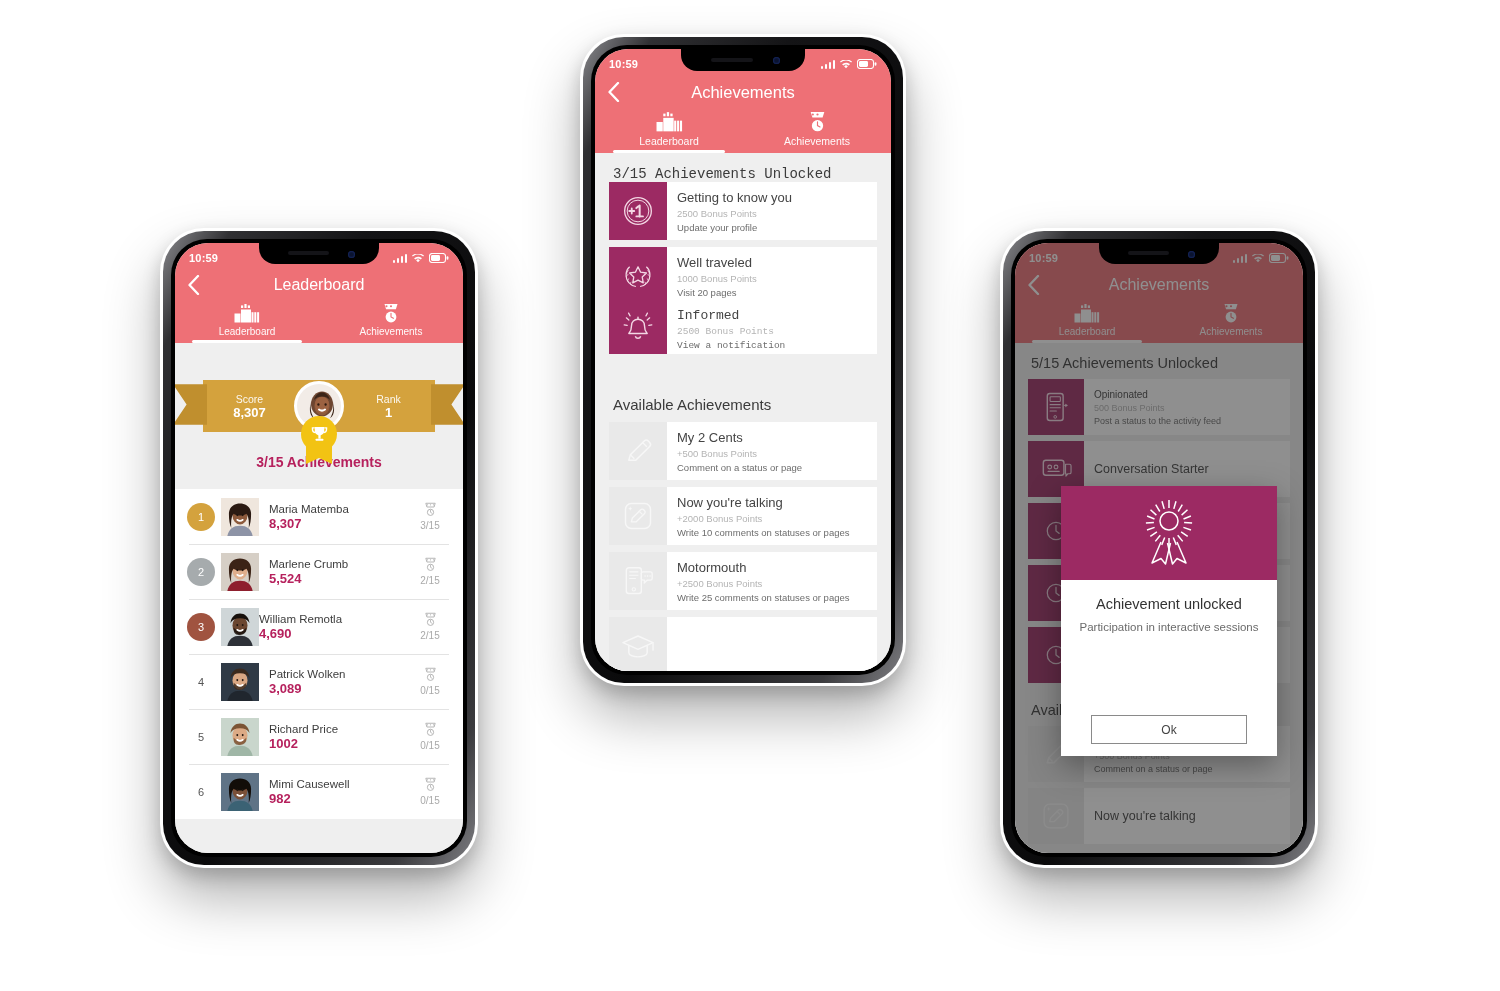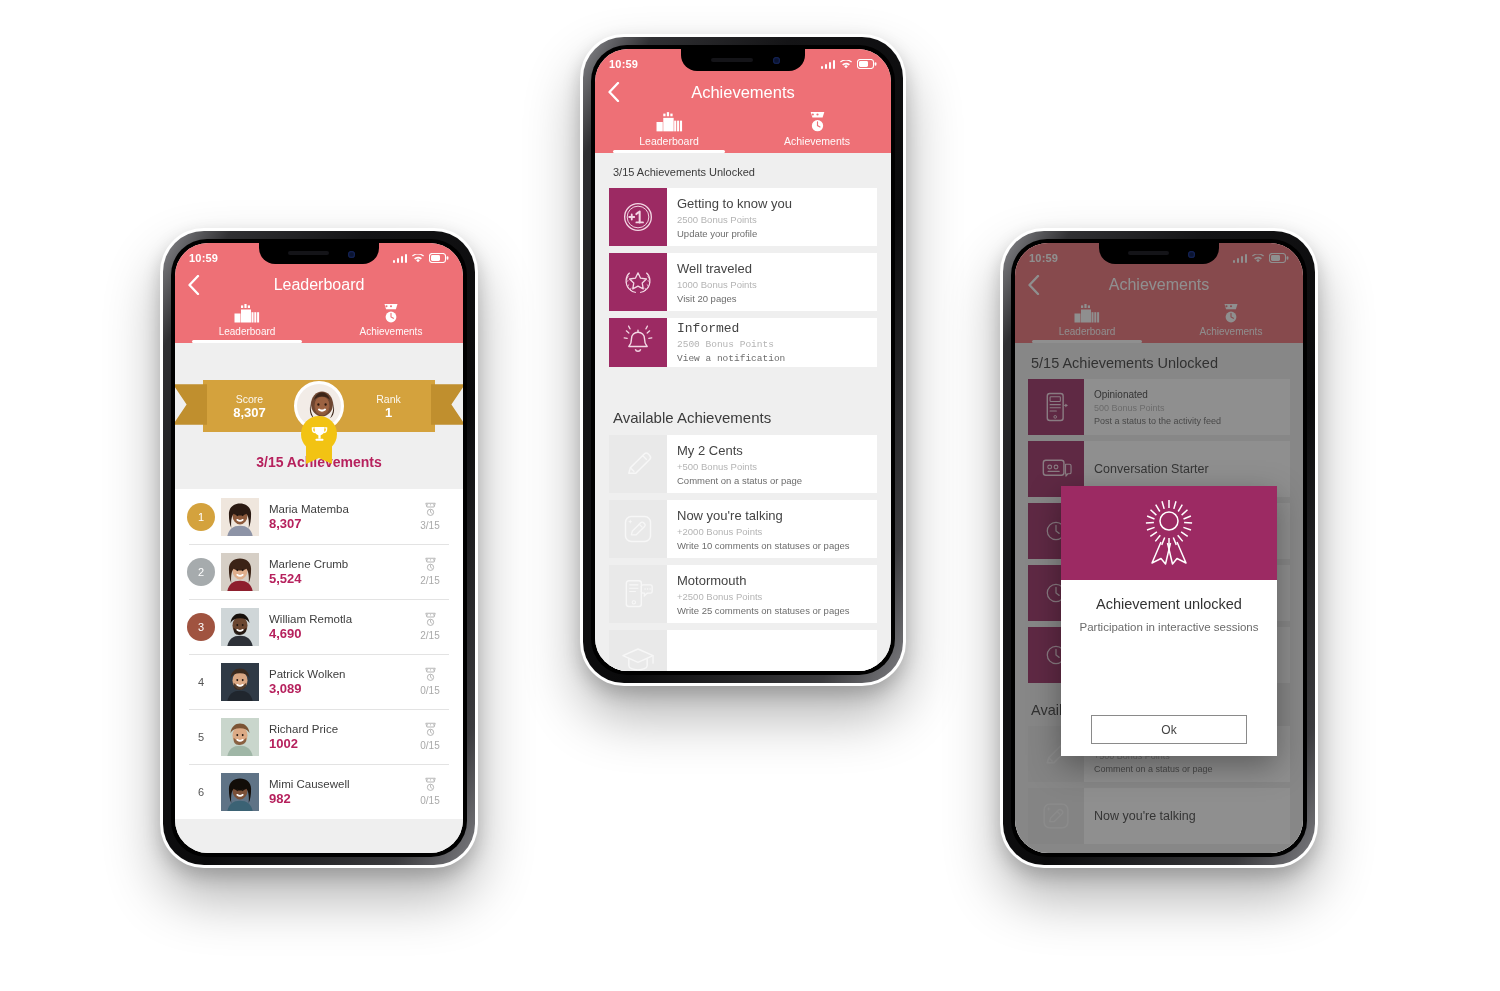--- a/index.html
+++ b/index.html
@@ -349,21 +349,21 @@
     <div class="thumb" style="width:38px;height:38px;margin-left:6px;"><svg viewBox="0 0 48 48" width="38" height="38" preserveAspectRatio="xMidYMid slice">
     <rect width="48" height="48" fill="#cfd6d8"></rect>
     <path d="M8 48c2-9 7-13 16-13s14 4 16 13z" fill="#2d3138"></path>
     <ellipse cx="24" cy="22" rx="9.5" ry="11.5" fill="#6b4630"></ellipse>
     <path d="M12 19c1-8 6-12 12-12s11 4 12 12c-2-4-6-6-12-6s-10 2-12 6z" fill="#17100c"></path>
     <path d="M16 25q8 9 16 0 1 8-8 9t-8-9z" fill="#17100c" opacity=".85"></path>
     <ellipse cx="20.6" cy="21.5" rx="1.2" ry="1.4" fill="#221610"></ellipse>
     <ellipse cx="27.4" cy="21.5" rx="1.2" ry="1.4" fill="#221610"></ellipse>
     <path d="M20.5 27.5q3.5 2.6 7 0" stroke="#fff" stroke-width="2.1" fill="none" stroke-linecap="round"></path>
   </svg></div>
-    <div class="who" style="margin-left:10px;">
+    <div class="who" style="">
       <div class="nm" style="font-size:11.5px;">William Remotla</div>
       <div class="sc" style="font-size:13px;margin-top:1px;">4,690</div>
     </div>
     <div class="badgecell" style="width:42px;">
       <div style="line-height:0;"><svg width="15" height="15" viewBox="0 0 48 48">
                       <path d="M9 4h30l-3.5 12H12.5z" fill="none" stroke="#b2b2b2" stroke-width="3"></path>
                       <circle cx="14.5" cy="9" r="2" fill="#b2b2b2"></circle>
                       <circle cx="24" cy="9" r="2" fill="#b2b2b2"></circle>
                       <circle cx="33.5" cy="9" r="2" fill="#b2b2b2"></circle>
                       <circle cx="24" cy="33" r="10" fill="none" stroke="#b2b2b2" stroke-width="3"></circle>
@@ -537,39 +537,39 @@
                     <circle cx="11" cy="13" r="5.4" fill="#fff"></circle>
                     <path d="M11 9.3v3.6l2.4 1.4" stroke="#ee7076" stroke-width="1.1" fill="none" stroke-linecap="round"></path>
                   </svg>
               </span>
               <span class="tlabel" style="font-size:10.5px;margin-top:3px;">Achievements</span>
             </div>
           </div>
         </div>
 
         <div class="content" style="top:104px;">
-          <div class="secthead" style="font-size:11px;padding:13px 0 10px 18px;">3/15 Achievements Unlocked</div>
+          <div class="secthead" style="font-size:14px;padding:13px 0 0 18px;font-family:Liberation Mono, monospace;">3/15 Achievements Unlocked</div>
           <div style="padding:0 14px;">
               <div class="card" style="height: 58px; margin-bottom: 7px;">
       <div class="ic" style="width:58px;">
         <svg width="40" height="40" viewBox="0 0 48 48">
                     <circle cx="24" cy="24" r="16" fill="none" stroke="#f3d7e4" stroke-width="1.6"></circle>
                     <circle cx="24" cy="24" r="13" fill="none" stroke="#f3d7e4" stroke-width="1.2"></circle>
                     <path d="M13.5 24h6M16.5 21v6" stroke="#f3d7e4" stroke-width="2.2" stroke-linecap="round"></path>
                     <path d="M25 18l-3 2.5M26 17.5v13" stroke="#f3d7e4" stroke-width="2.4" stroke-linecap="round" fill="none"></path>
                     <path d="M22 30.5h8" stroke="#f3d7e4" stroke-width="2.2" stroke-linecap="round"></path>
                   </svg>
       </div>
       <div class="bd" style="padding:0 10px;">
         <div class="t" style="font-size:13px;">Getting to know you</div>
         <div class="p" style="font-size:9.5px;margin-top:3px;">2500 Bonus Points</div>
         <div class="d" style="font-size:9.5px;margin-top:3px;">Update your profile</div>
       </div>
               </div>
-              <div class="card" style="height: 58px; margin-bottom: 7px;">
+              <div class="card" style="height: 58px; ">
       <div class="ic" style="width:58px;">
         <svg width="40" height="40" viewBox="0 0 48 48">
                     <path d="M24 13l3.1 6.4 7 1-5 4.9 1.2 7-6.3-3.3-6.3 3.3 1.2-7-5-4.9 7-1z" fill="none" stroke="#f3d7e4" stroke-width="1.6" stroke-linejoin="round"></path>
                     <path d="M14 13c-5 4-6 13-1 19 2 2.4 5 4 8.5 4.6" fill="none" stroke="#f3d7e4" stroke-width="1.5"></path>
                     <path d="M34 13c5 4 6 13 1 19-2 2.4-5 4-8.5 4.6" fill="none" stroke="#f3d7e4" stroke-width="1.5"></path>
                     <g stroke="#f3d7e4" stroke-width="1.1" fill="none">
                       <path d="M12.6 17.5c-1.8.6-2.6 2-2 3.4M12.4 22.4c-1.8.4-2.8 1.8-2.2 3.2M13.4 27c-1.6.8-2.2 2.3-1.4 3.6M16 31c-1.3 1.2-1.4 2.8-.2 3.8M35.4 17.5c1.8.6 2.6 2 2 3.4M35.6 22.4c1.8.4 2.8 1.8 2.2 3.2M34.6 27c1.6.8 2.2 2.3 1.4 3.6M32 31c1.3 1.2 1.4 2.8.2 3.8"></path>
                     </g>
                   </svg>
       </div>

